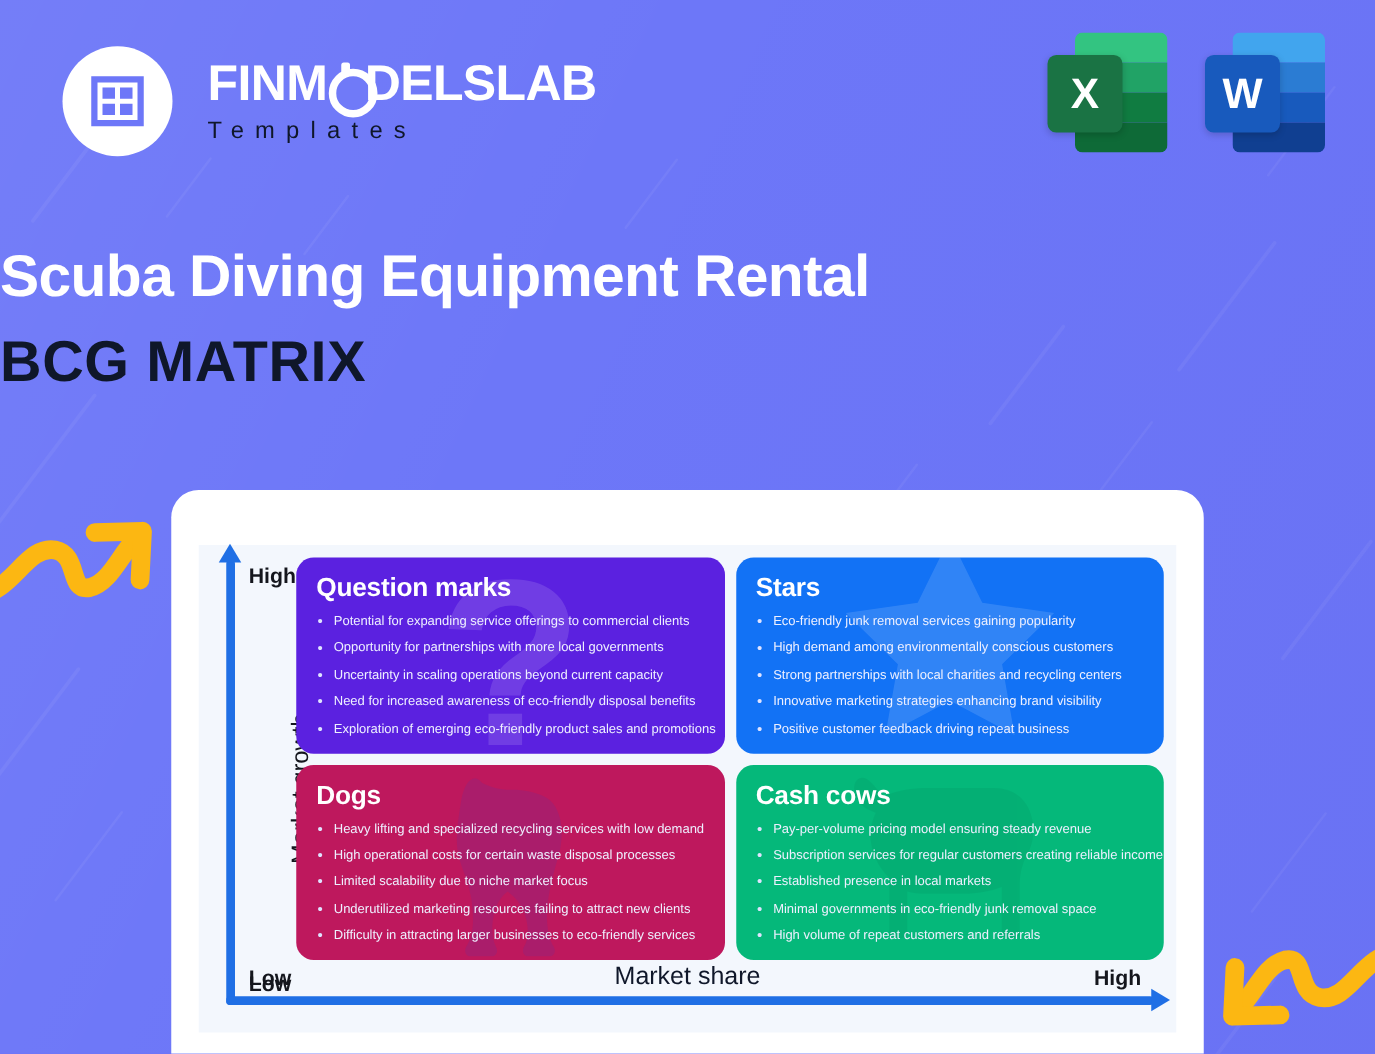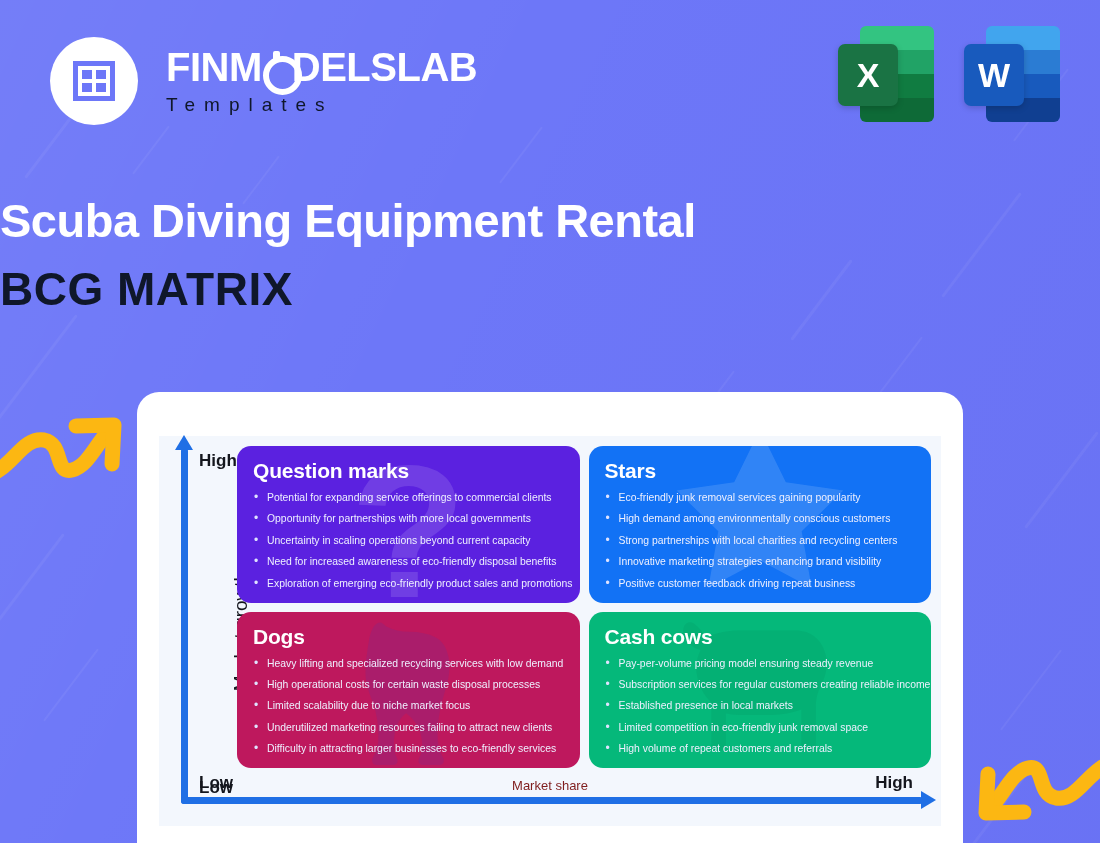--- a/index.html
+++ b/index.html
@@ -134,21 +134,21 @@
   .lbl-low-y  { left: 40px; bottom: 28px; }
   .lbl-axis-y {
     left: -22px; top: 50%; transform: translateY(-50%) rotate(-90deg);
     font-weight: 400; font-size: 19px; color: #14161d; white-space: nowrap;
   }
   .lbl-axis-y-holder { position: absolute; left: 44px; top: 0; bottom: 0; width: 30px; }
   .lbl-low-x  { left: 40px; bottom: 33px; }
   .lbl-high-x { right: 28px; bottom: 33px; }
   .lbl-axis-x {
     left: 0; right: 0; bottom: 33px; text-align: center;
-    font-weight: 400; font-size: 13px; color: #7f1d1d;
+    font-weight: 400; font-size: 20px; color: #0f172a;
   }
 
   .quads {
     position: absolute; left: 78px; right: 10px; top: 10px; bottom: 58px;
     display: grid; grid-template-columns: 1fr 1fr; grid-template-rows: 1fr 1fr;
     gap: 9px;
   }
   .quad {
     position: relative; border-radius: 14px; overflow: hidden;
     padding: 13px 16px 8px 16px;
@@ -324,20 +324,20 @@
         <div class="watermark">
           <svg width="230" height="180" viewBox="0 0 120 100">
             <path fill="#047a52" d="M18 22c-2-6 1-10 5-8 3 2 5 5 7 8 6-3 13-4 20-4h30c8 0 14 5 16 12 2 6 1 13-2 18-2 4-3 8-3 12v22c0 2-2 3-4 3s-4-1-4-3V62c-5 2-11 3-17 3H52c-4 0-8 0-11-1v18c0 2-2 3-4 3s-4-1-4-3V58c-4-4-7-9-8-15-1-5 0-10 2-14-3-1-7-3-9-7z"></path>
           </svg>
         </div>
         <div class="quad-title">Cash cows</div>
         <ul>
           <li>Pay-per-volume pricing model ensuring steady revenue</li>
           <li>Subscription services for regular customers creating reliable income</li>
           <li>Established presence in local markets</li>
-          <li>Limited competition in eco-friendly junk removal space</li>
+          <li>Minimal governments in eco-friendly junk removal space</li>
           <li>High volume of repeat customers and referrals</li>
         </ul>
       </div>
 
     </div>
   </div>
 </div>
 
 </body></html>

